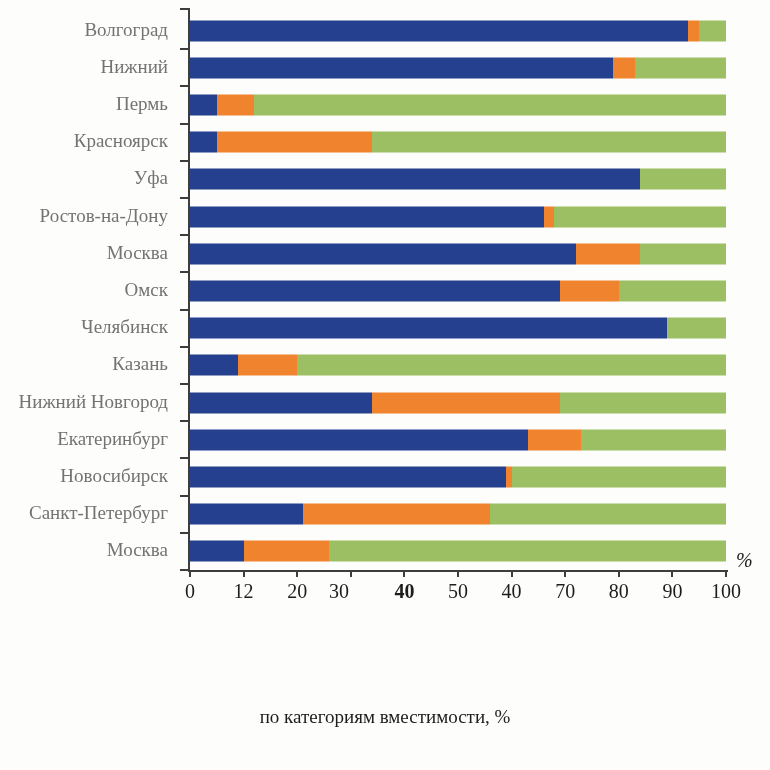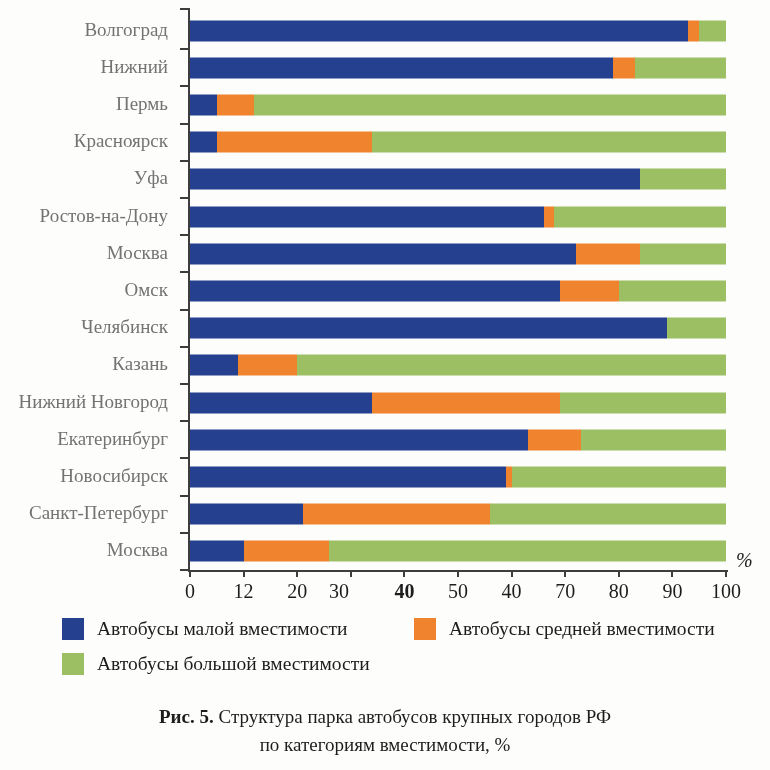--- a/index.html
+++ b/index.html
@@ -305,33 +305,18 @@
       <div class="x-tick" style="left: 617.8px;"></div>
       <div class="x-tick-label" style="left: 618.8px;">80</div>
       <div class="x-tick" style="left: 671.4px;"></div>
       <div class="x-tick-label" style="left: 672.4px;">90</div>
       <div class="x-tick" style="left: 725px;"></div>
       <div class="x-tick-label" style="left: 726px;">100</div>
     </div>
 
   <div class="unit-label">%</div>
 
-  <div class="legend" id="legend">
-      <div class="legend-item">
-        <div class="legend-swatch" style="background: rgb(36, 64, 143);"></div>
-        <span>Автобусы малой вместимости</span>
-      </div>
-      <div class="legend-item">
-        <div class="legend-swatch" style="background: rgb(240, 131, 45);"></div>
-        <span>Автобусы средней вместимости</span>
-      </div>
-      <div class="legend-item">
-        <div class="legend-swatch" style="background: rgb(155, 191, 98);"></div>
-        <span>Автобусы большой вместимости</span>
-      </div>
-    </div>
 
   <div class="caption">
-    <div><b>Рис. 5.</b><span> Структура парка автобусов крупных городов РФ</span></div>
     <div>по категориям вместимости, %</div>
   </div>
 
 </div>
 
 </body></html>

